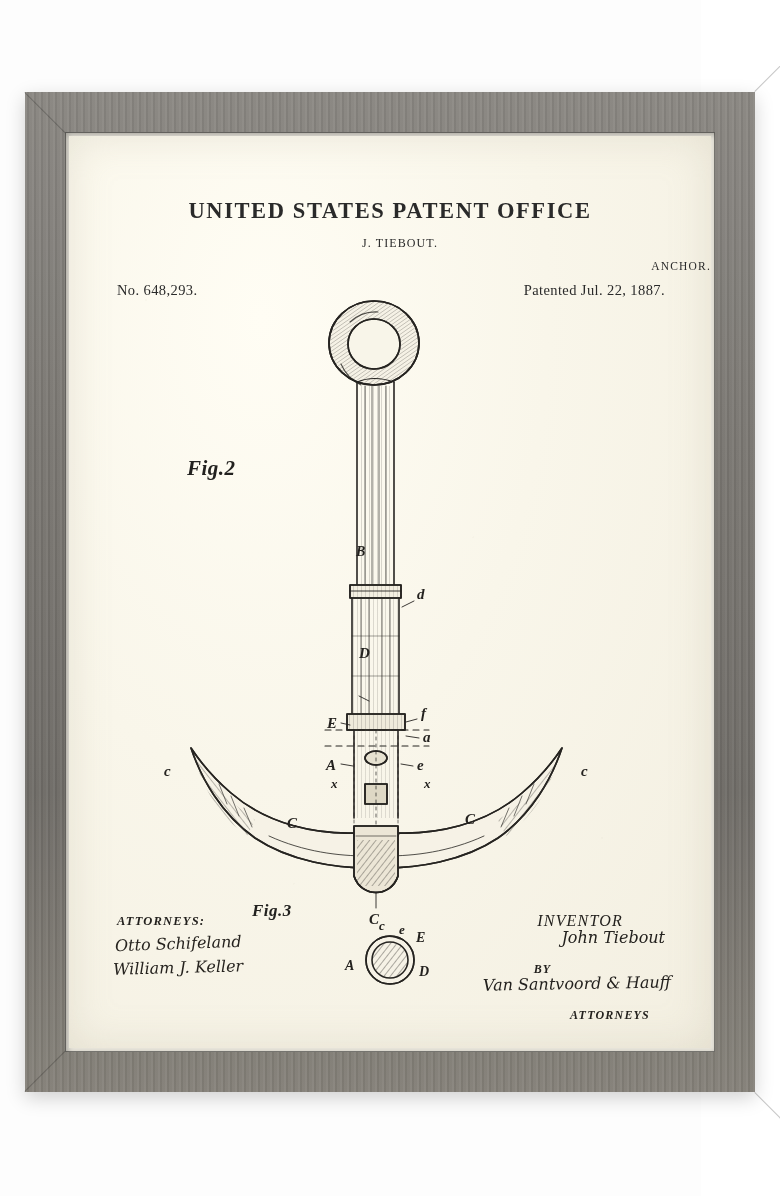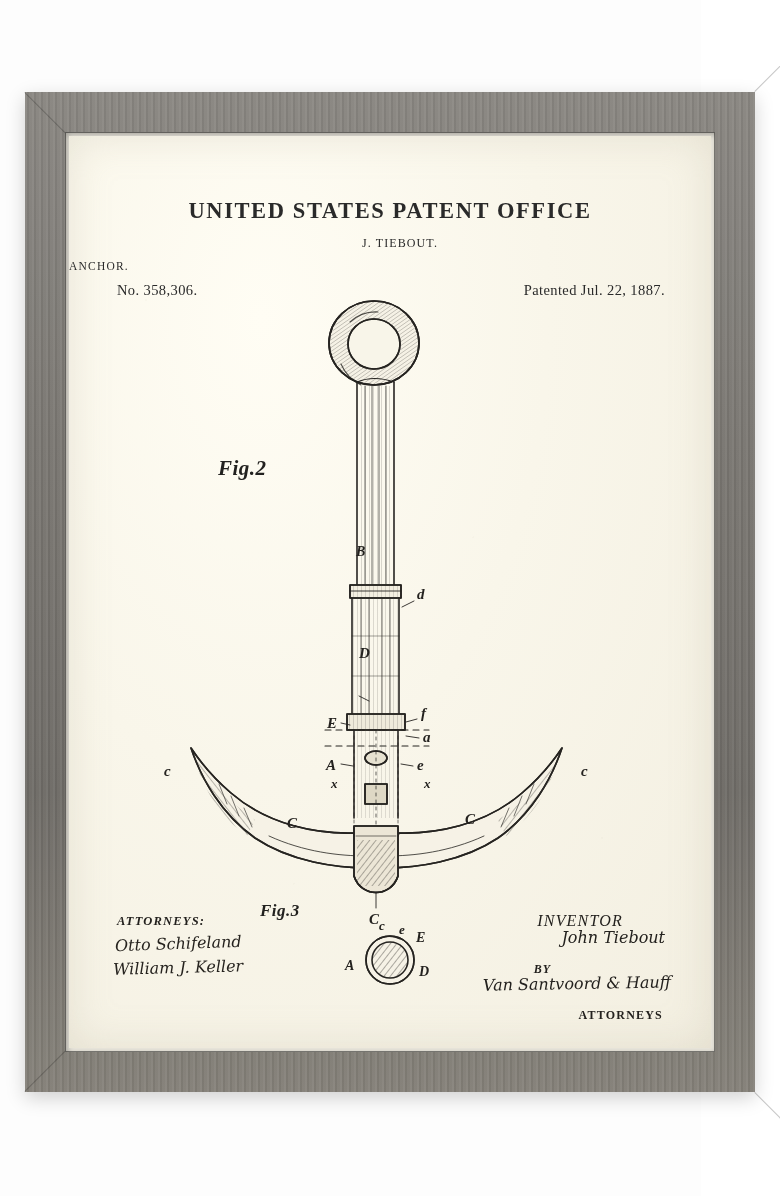--- a/index.html
+++ b/index.html
@@ -106,21 +106,21 @@
     text-align: center;
     font-size: 12px;
     letter-spacing: 1.1px;
     color: #2a2a2a;
     margin-left: 12px;
   }
   .doc-subject {
     position: absolute;
     left: 0; right: 0;
     top: 124px;
-    text-align: left;
+    text-align: right;
     font-size: 11.5px;
     letter-spacing: 1.2px;
     color: #2a2a2a;
   }
   .doc-number {
     position: absolute;
     left: 48px;
     top: 146px;
     font-size: 14.5px;
     letter-spacing: 0.4px;
@@ -137,22 +137,22 @@
 
   
   .fig-label {
     position: absolute;
     font-family: "Liberation Serif", serif;
     font-weight: bold;
     font-style: italic;
     color: #22211f;
     letter-spacing: 0.5px;
   }
-  .fig2 { left: 118px; top: 320px; font-size: 21px; margin-left: 31px; }
-  .fig3 { left: 191px; top: 765px; font-size: 17px; }
+  .fig2 { left: 118px; top: 320px; font-size: 21px; }
+  .fig3 { left: 183px; top: 765px; font-size: 17px; }
 
   
   .witness-label {
     position: absolute;
     left: 48px;
     top: 778px;
     font-size: 12.5px;
     font-style: italic;
     font-weight: bold;
     letter-spacing: 1.2px;
@@ -203,23 +203,24 @@
     right: 40px;
     top: 838px;
     font-size: 16px;
     font-style: italic;
     font-family: "DejaVu Serif", serif;
     color: #23211e;
     transform: rotate(-1deg);
   }
   .attorneys-label {
     position: absolute;
-    right: 48px;
+    right: 61px;
     top: 872px;
     font-size: 12px;
+    font-style: italic;
     font-weight: bold;
     letter-spacing: 1.2px;
     color: #23211e;
   }
 
   .drawing {
     position: absolute;
     left: 0;
     top: 0;
     width: 100%;
@@ -240,21 +241,21 @@
     <div class="mitre br"></div>
 
     <div class="frame-inner-bevel"></div>
 
     <div class="paper">
       <div class="paper-speckle"></div>
 
       <div class="doc-title">UNITED STATES PATENT OFFICE</div>
       <div class="doc-inventor">J. TIEBOUT.</div>
       <div class="doc-subject">ANCHOR.</div>
-      <div class="doc-number">No. 358,306.</div>
+      <div class="doc-number">No. 648,293.</div>
       <div class="doc-date">Patented Jul. 22, 1887.</div>
 
       <div class="fig-label fig2">Fig.2</div>
       <div class="fig-label fig3">Fig.3</div>
 
       <svg class="drawing" viewBox="0 0 642 912" preserveAspectRatio="none">
         <defs>
           <pattern id="hatchR" width="5" height="5" patternUnits="userSpaceOnUse" patternTransform="rotate(38)">
             <line x1="0" y1="0" x2="0" y2="5" stroke="#3a3733" stroke-width="0.9"></line>
           </pattern>

